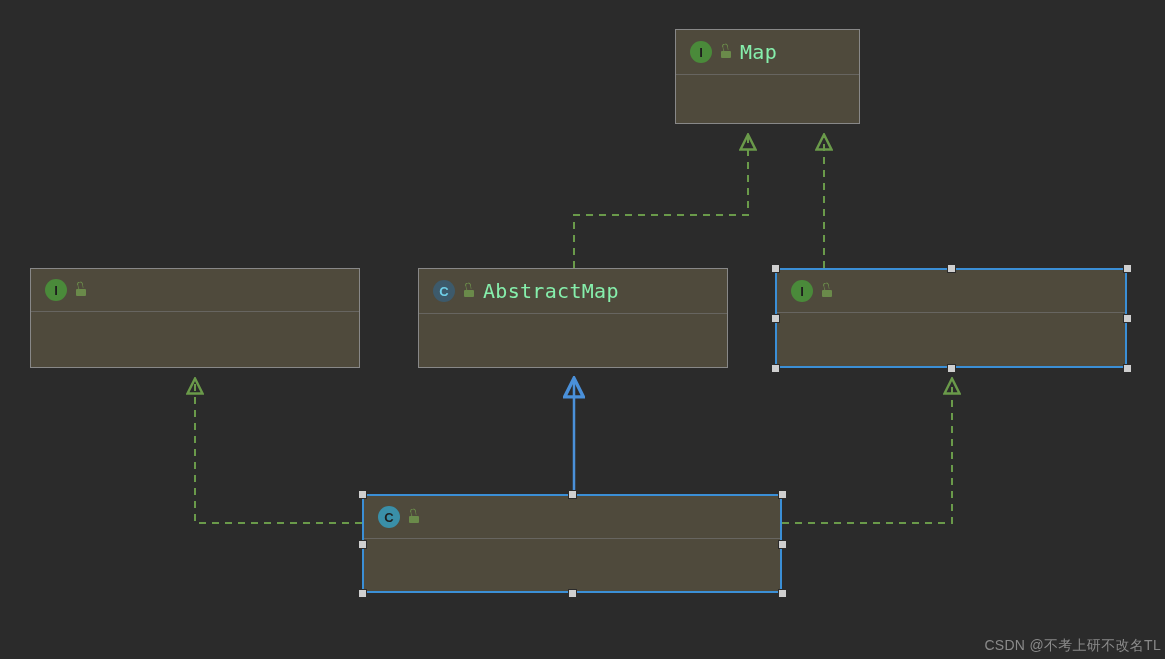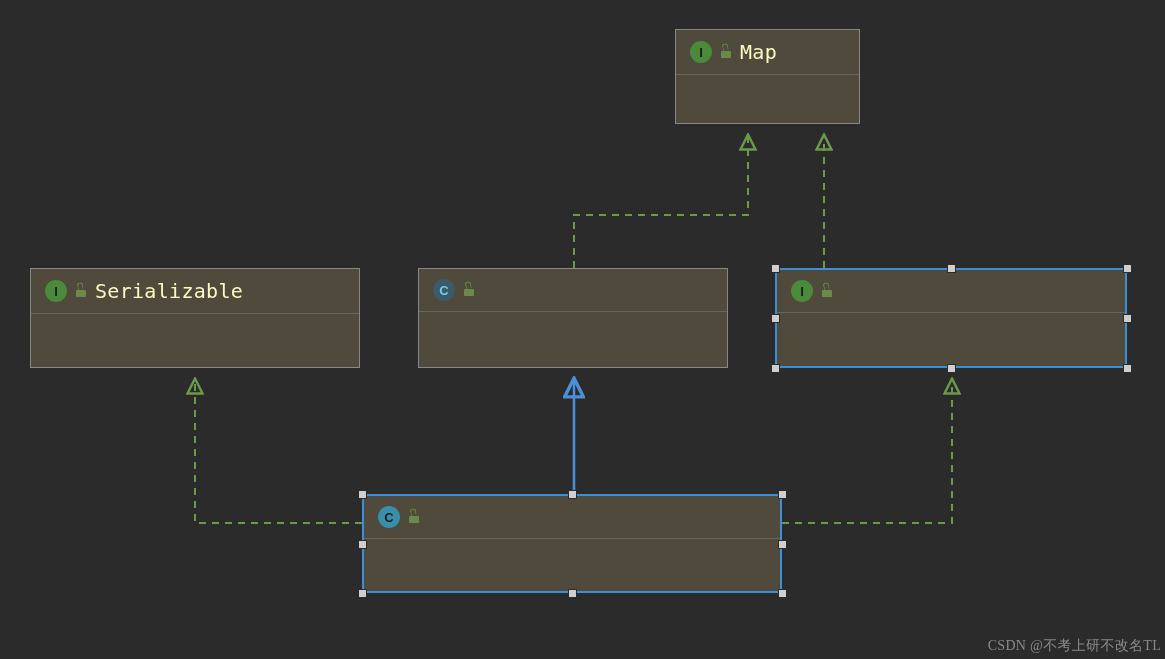--- a/index.html
+++ b/index.html
@@ -78,21 +78,21 @@
     left: 3px;
     width: 4px;
     height: 6px;
     border: 1.5px solid #6a8a4a;
     border-bottom: none;
     border-radius: 3px 3px 0 0;
     transform: rotate(-12deg);
     transform-origin: bottom left;
   }
   .uml-name {
-    color: #fef9c3;
+    color: #86efac;
     font-size: 20px;
     letter-spacing: 0.3px;
   }
   svg.arrows {
     position: absolute;
     inset: 0;
     width: 100%;
     height: 100%;
     pointer-events: none;
   }
@@ -101,21 +101,21 @@
     width: 9px;
     height: 9px;
     background: #cfcfcf;
     border: 1px solid #2b2b2b;
   }
   .watermark {
     position: absolute;
     right: 4px;
     bottom: 4px;
     color: #8a8a8a;
-    font-family: Liberation Serif, serif;
+    font-family: Liberation Sans, sans-serif;
     font-size: 14px;
     letter-spacing: 0.3px;
   }
 </style>
 </head>
 <body>
 
 <div class="canvas">
   <svg class="arrows">
     <defs>
@@ -140,28 +140,28 @@
           <span class="badge badge-interface">I</span>
           <span class="lock-icon"></span>
           <span class="uml-name">Map</span>
         </div>
         <div class="uml-body"></div>
       </div>
       <div class="uml-box" style="left: 30px; top: 268px; width: 330px; height: 100px;">
         <div class="uml-header">
           <span class="badge badge-interface">I</span>
           <span class="lock-icon"></span>
-          <span class="uml-name">Serializable</span>
         </div>
         <div class="uml-body"></div>
       </div>
       <div class="uml-box" style="left: 418px; top: 268px; width: 310px; height: 100px;">
         <div class="uml-header">
           <span class="badge badge-abstract">C</span>
           <span class="lock-icon"></span>
+          <span class="uml-name">AbstractMap</span>
         </div>
         <div class="uml-body"></div>
       </div>
       <div class="uml-box selected" style="left: 775px; top: 268px; width: 352px; height: 100px;">
         <div class="uml-header">
           <span class="badge badge-interface">I</span>
           <span class="lock-icon"></span>
         </div>
         <div class="uml-body"></div>
       </div>

